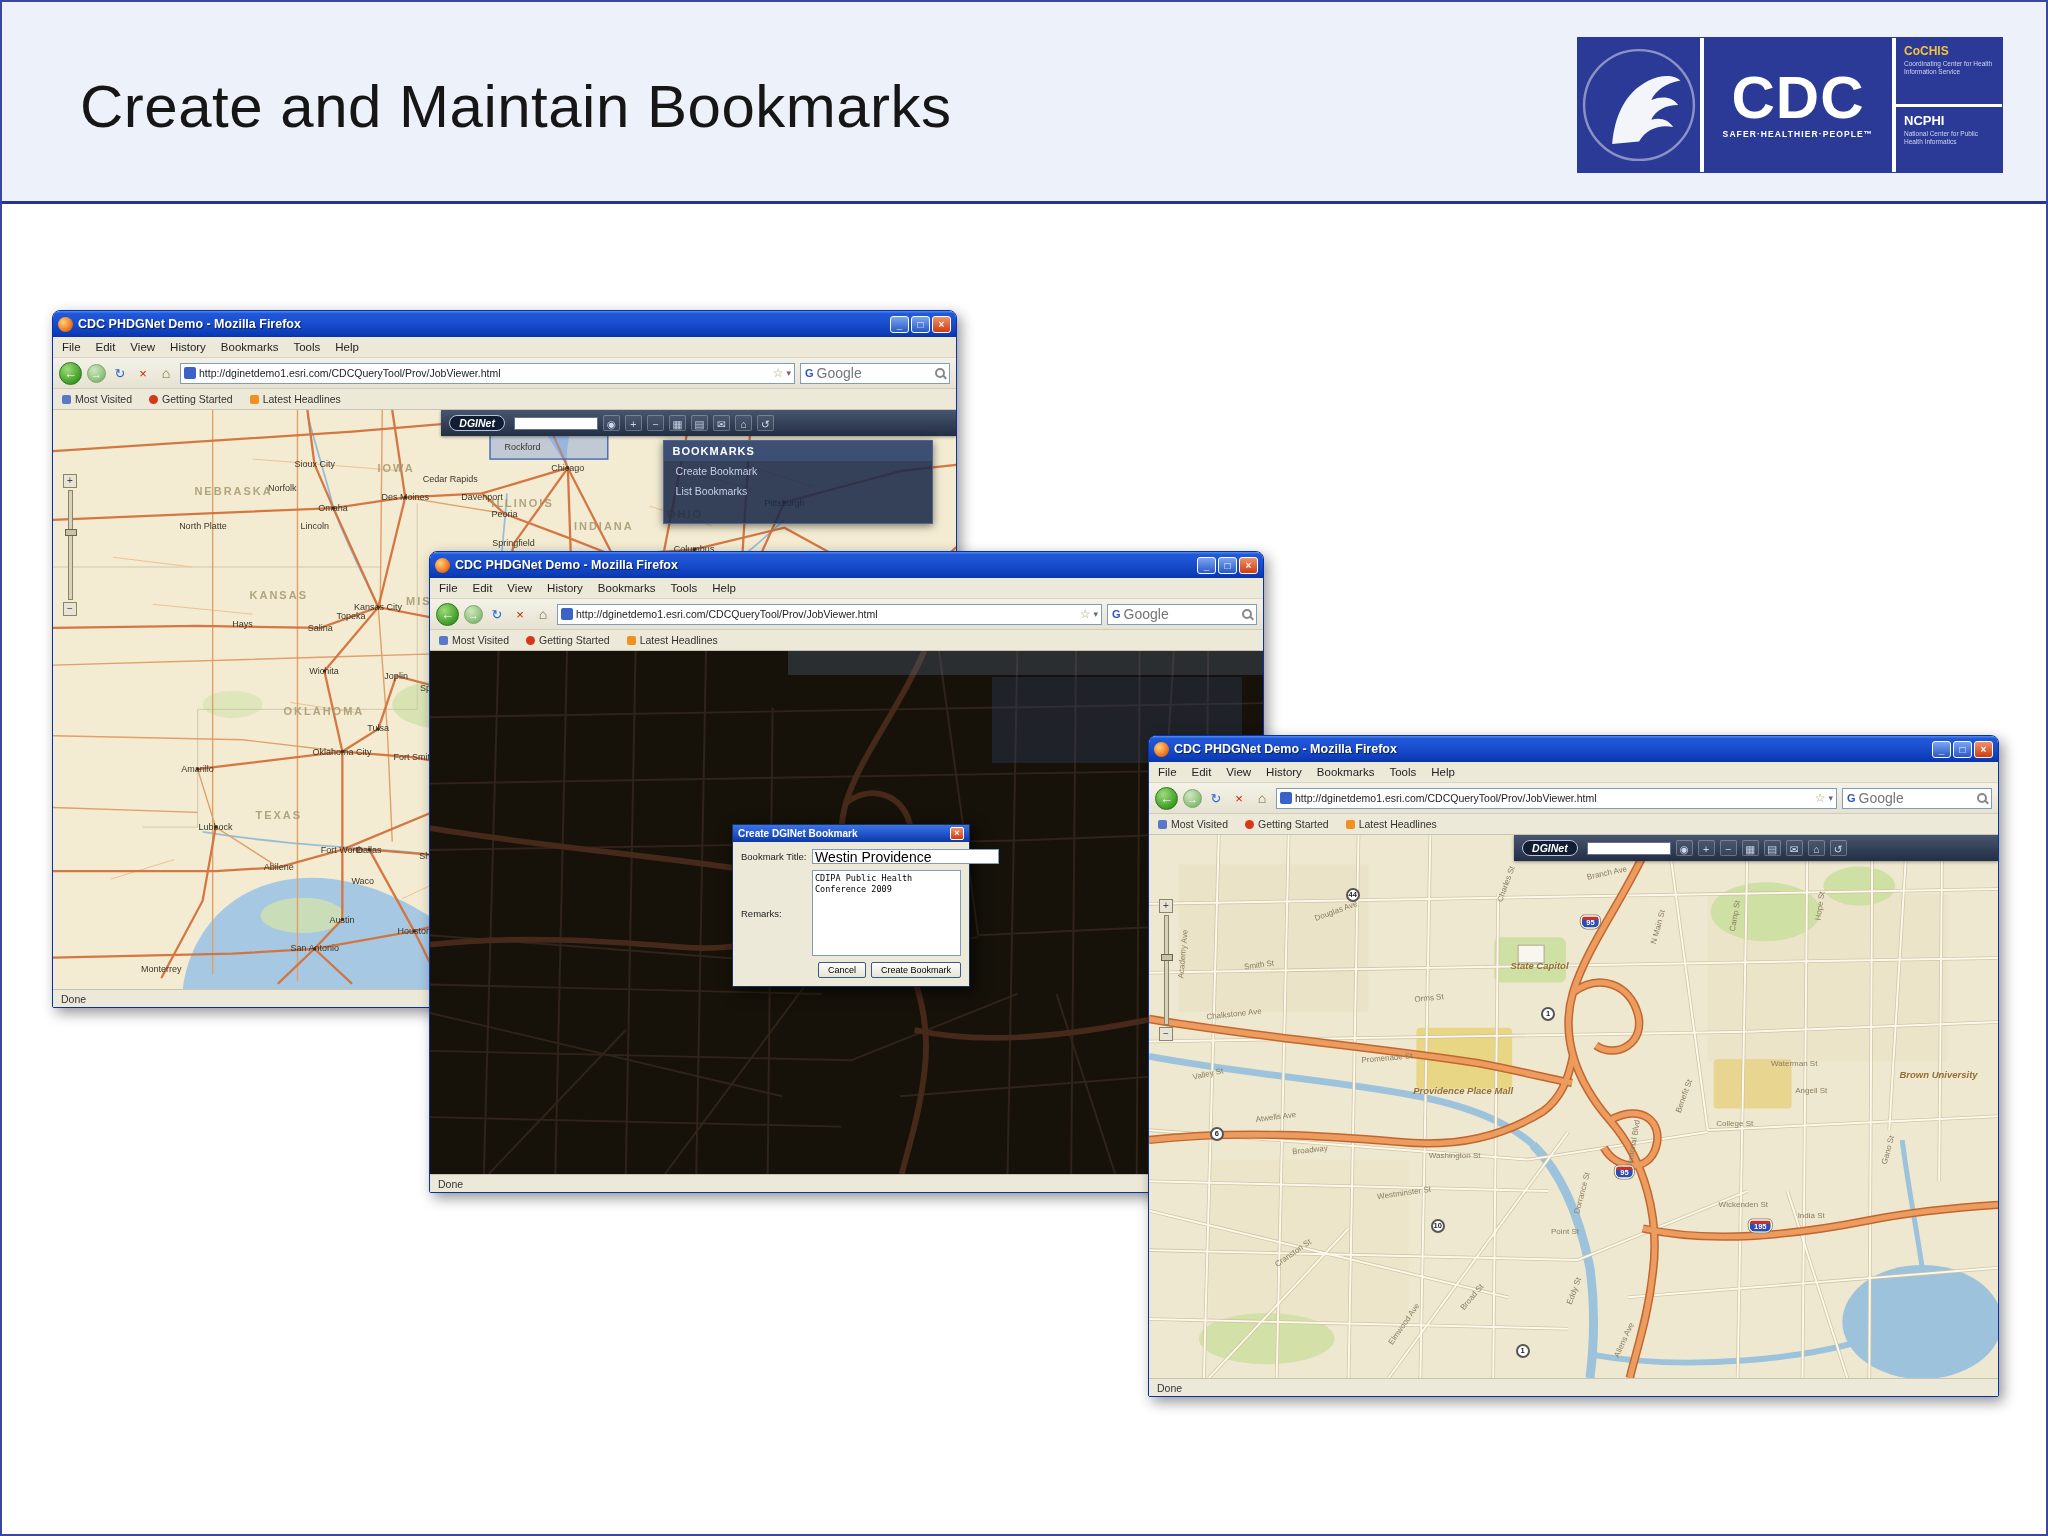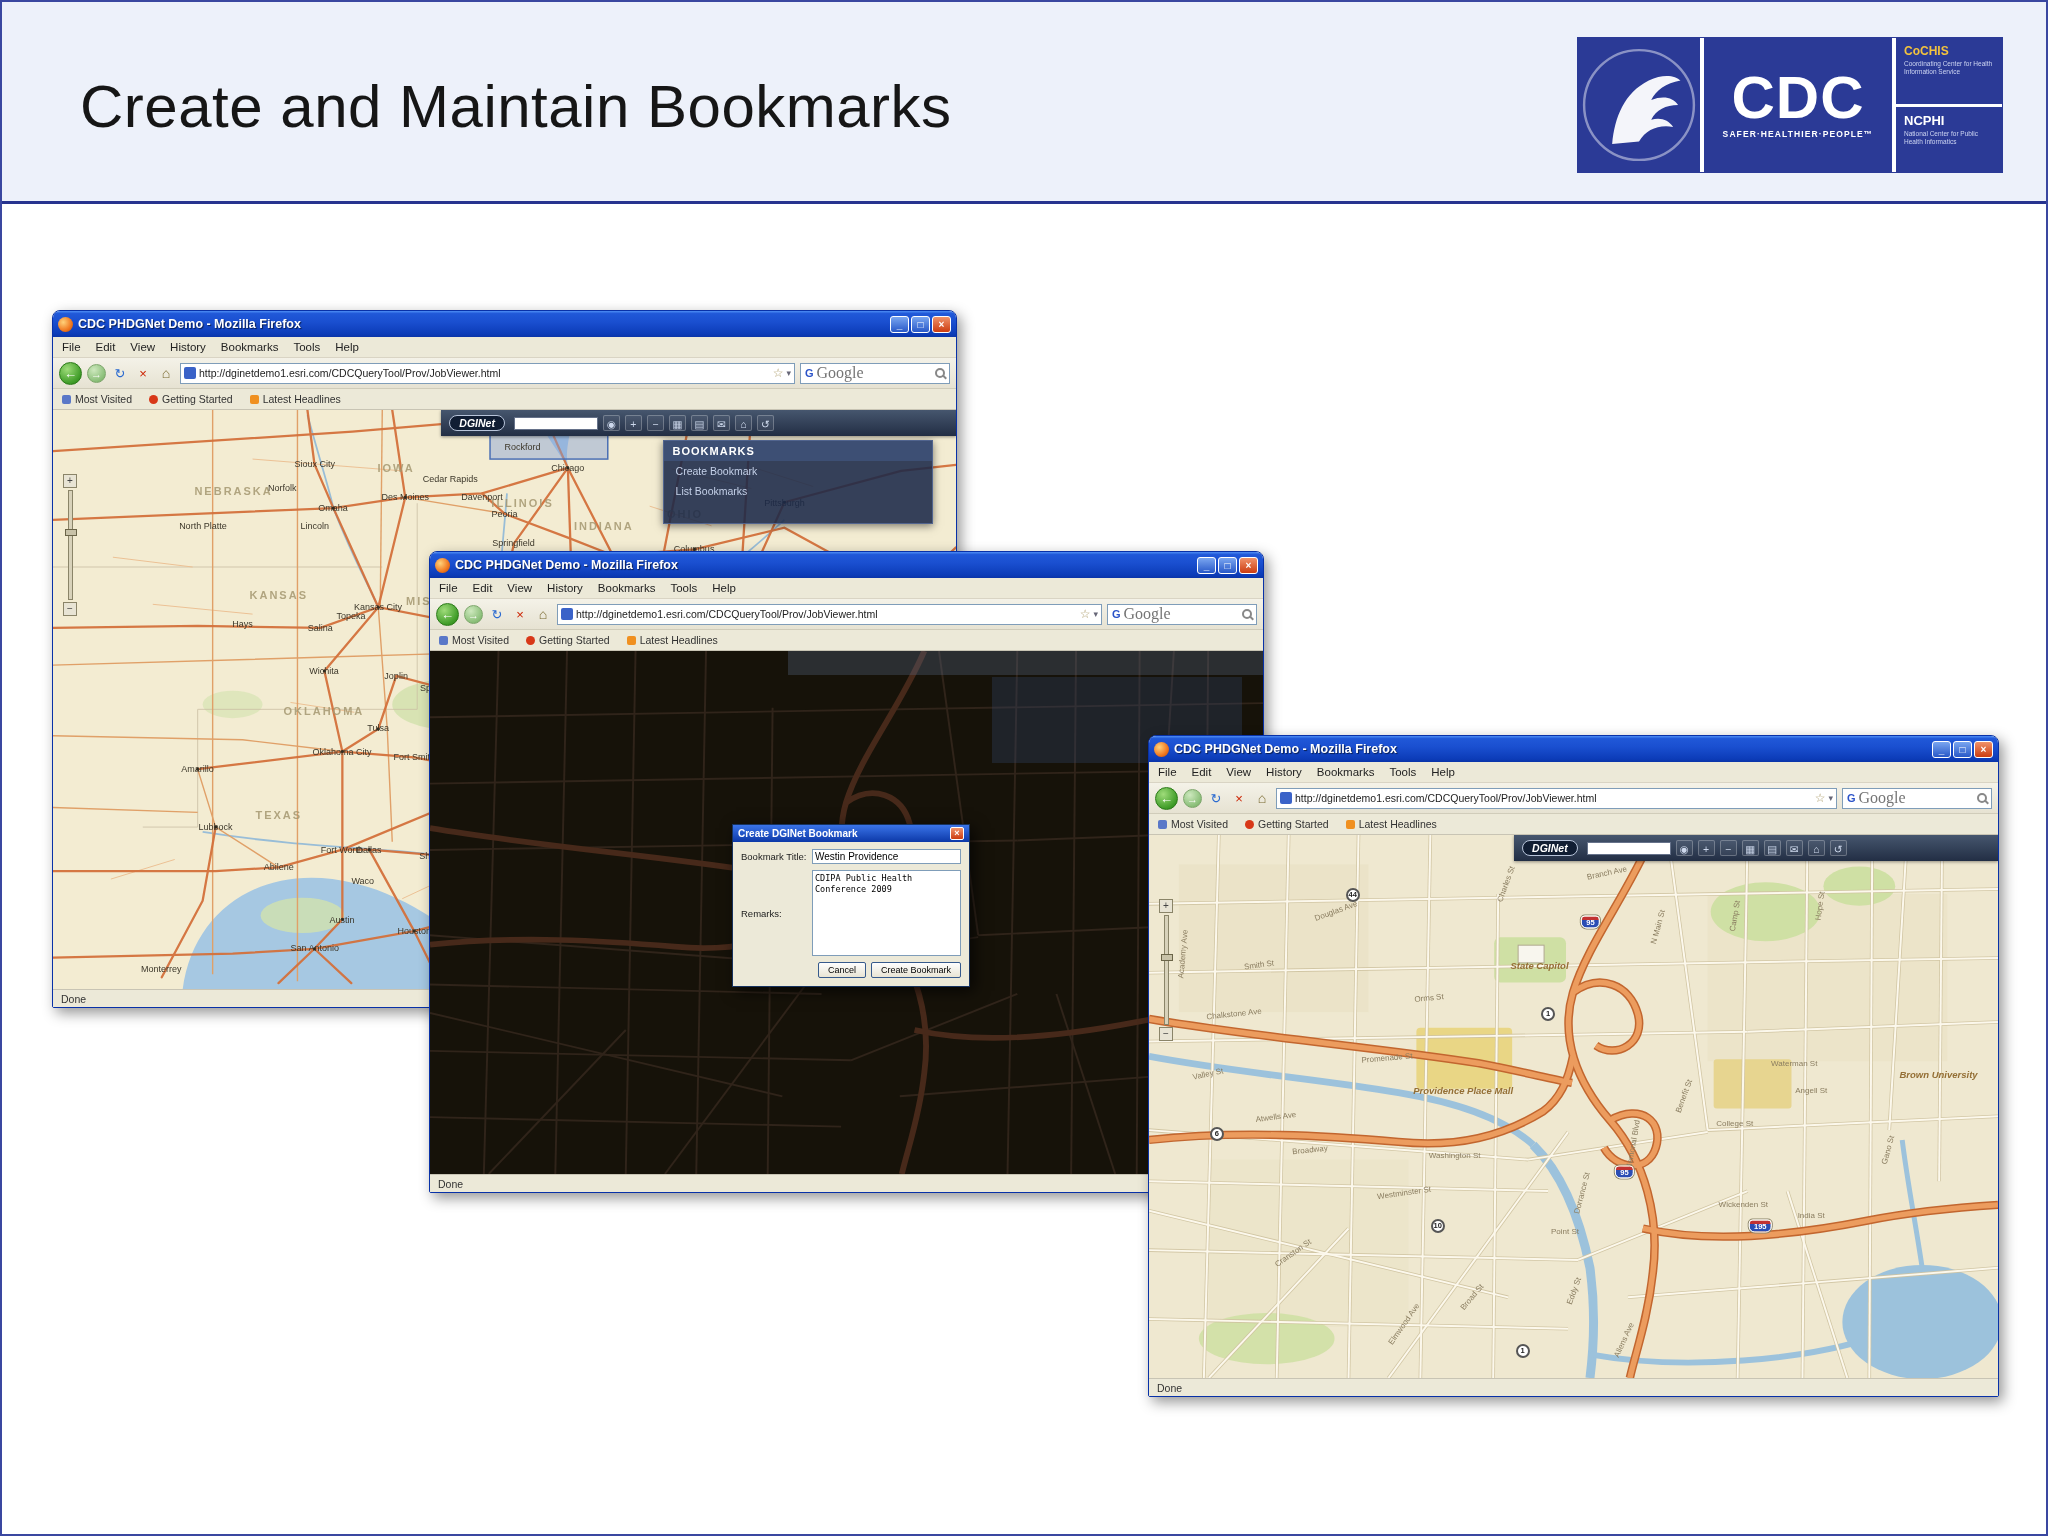--- a/index.html
+++ b/index.html
@@ -45,21 +45,21 @@
 .nav-glyph.refresh{color:#2a6ad0}
 .nav-glyph.stop{color:#cc2200}
 .nav-glyph.home{color:#7a6a30;font-size:14px}
 .url-box{flex:1;height:21px;background:#fff;border:1px solid #7f9db9;display:flex;align-items:center;gap:3px;padding:0 3px;min-width:0}
 .favicon{width:12px;height:12px;background:#3a62c8;border-radius:2px;flex:none}
 .url-input{flex:1;border:none;outline:none;font-size:10.5px;color:#222;min-width:0;background:transparent;font-family:"Liberation Sans",sans-serif}
 .star{color:#b0a070;font-size:12px}
 .drop{color:#667;font-size:9px}
 .search-box{width:150px;height:21px;background:#fff;border:1px solid #7f9db9;display:flex;align-items:center;gap:3px;padding:0 4px;flex:none}
 .g-icon{font-size:11px;font-weight:bold;color:#2a52c8}
-.search-input{flex:1;border:none;outline:none;font-size:16px;min-width:0;background:transparent;font-family:Liberation Serif, serif}
+.search-input{flex:1;border:none;outline:none;font-size:14px;min-width:0;background:transparent;font-family:Liberation Sans, sans-serif}
 .mag{width:10px;height:10px;border:2px solid #888;border-radius:50%;position:relative;flex:none}
 .mag::after{content:'';position:absolute;width:5px;height:2px;background:#888;transform:rotate(45deg);right:-4px;bottom:-2px}
 .bookmarksbar{height:21px;flex:none;display:flex;align-items:center;gap:17px;padding:0 9px;font-size:10.5px;color:#333;background:#ece9d8;border-bottom:1px solid #c8c4b4}
 .bookmarksbar .bb-item{display:inline-flex;align-items:center;gap:4px}
 .bookmarksbar .bb-item::before{content:'';width:9px;height:9px;border-radius:2px;background:#5a78c8}
 .bookmarksbar .bb-item:nth-child(2)::before{background:#d83818;border-radius:50%}
 .bookmarksbar .bb-item:nth-child(3)::before{background:#f09020}
 .content{flex:1;position:relative;overflow:hidden}
 .content.us{background:#f3ecd2}
 .content.city{background:#efe8d0}
@@ -95,21 +95,21 @@
 
 
 .xp-dialog{position:absolute;width:238px;background:#ece9d8;border:1px solid #16325f;box-shadow:4px 4px 14px rgba(0,0,0,.7);z-index:5}
 .dlg-title{height:17px;background:linear-gradient(#3a74e8,#0c38a8);display:flex;align-items:center;padding:0 5px;color:#fff;font-weight:bold;font-size:10px}
 .dlg-title .t{flex:1}
 .dlg-close{width:14px;height:13px;background:linear-gradient(#f0926a,#cc3c10);border:1px solid #fff;border-radius:2px;color:#fff;text-align:center;line-height:11px;font-size:9px;font-weight:bold}
 .dlg-body{padding:7px 8px 8px}
 .dlg-row{display:flex;align-items:center;gap:5px;margin-bottom:6px}
 .dlg-row.top{align-items:center}
 .dlg-row label{width:66px;flex:none;color:#222;font-size:9.5px}
-.dlg-input{flex:1;height:15px;border:1px solid #7f9db9;font-size:10px;padding:0 2px;font-family:"Liberation Sans",sans-serif}
+.dlg-input{flex:1;height:15px;border:1px solid #7f9db9;font-size:14px;padding:0 2px;font-family:"Liberation Sans",sans-serif}
 .dlg-textarea{flex:1;height:86px;border:1px solid #7f9db9;font-size:8.5px;font-family:"DejaVu Sans Mono",monospace;resize:none;padding:2px;line-height:1.35;background:#fff}
 .dlg-btns{display:flex;justify-content:flex-end;gap:5px;margin-top:2px}
 .dlg-btn{border:1px solid #365a8c;background:linear-gradient(#fefefe,#e8e4d4);font-size:9px;padding:2px 9px;border-radius:2px;font-family:"Liberation Sans",sans-serif}
 </style>
 </head>
 <body>
 
 <svg width="0" height="0" style="position:absolute">
   <defs>
     <g id="grid3" fill="none">

